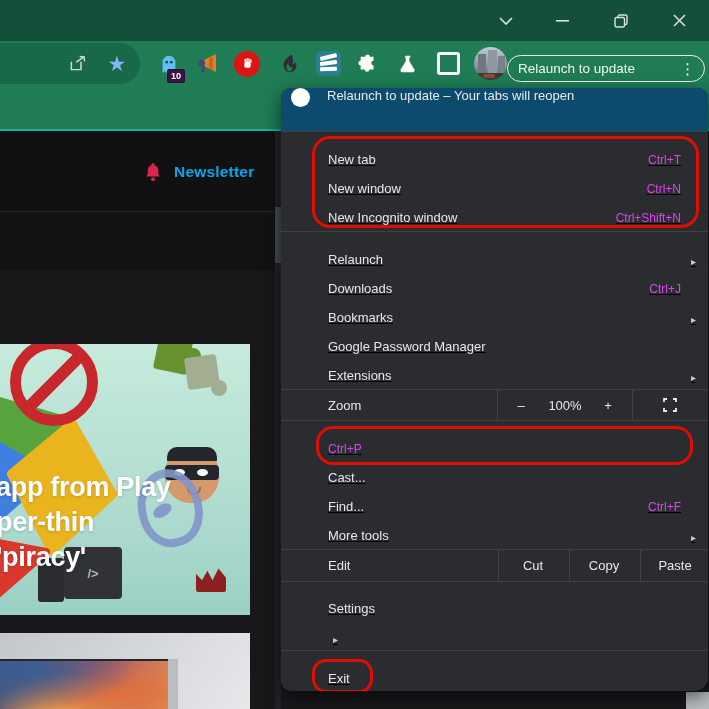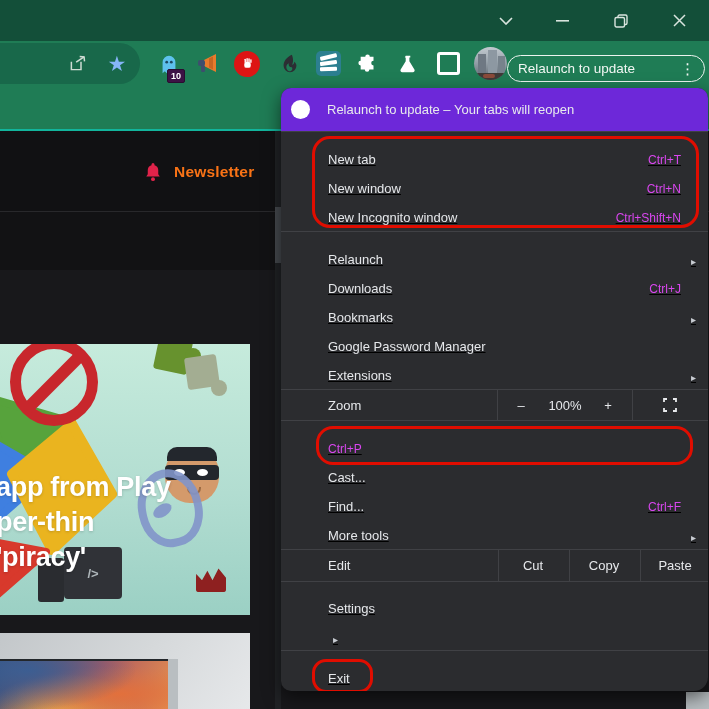--- a/index.html
+++ b/index.html
@@ -37,21 +37,21 @@
      border-radius:14px;display:flex;align-items:center;color:#f2f7f4;font-size:13.5px;}
   #relaunch-pill .lbl{flex:1;text-align:left;padding-left:10px;}
   #relaunch-pill .dots{width:24px;text-align:left;font-size:15px;letter-spacing:0;line-height:1;}
 
   
   #page{left:0;top:129px;width:709px;height:580px;background:#18181b;}
   #page-topline{left:0;top:0;width:709px;height:2px;background:#12b49c;position:absolute;}
   #page-header{position:absolute;left:0;top:2px;width:709px;height:80px;background:#111113;border-bottom:1px solid #28282b;}
   #page-band2{position:absolute;left:0;top:83px;width:709px;height:58px;background:#121214;}
   .bell{position:absolute;left:144px;top:31px;}
-  .newsletter{position:absolute;left:174px;top:32px;font-size:15.5px;font-weight:bold;color:#f97316;letter-spacing:.2px;}
+  .newsletter{position:absolute;left:174px;top:32px;font-size:15.5px;font-weight:bold;color:#0ea5e9;letter-spacing:.2px;}
   #scrollbar{position:absolute;left:275px;top:2px;width:6px;height:578px;background:#202225;}
   #scrollbar .thumb{position:absolute;left:0;top:76px;width:6px;height:56px;background:#45494e;}
 
   
   #article1{position:absolute;left:0;top:215px;width:250px;height:271px;overflow:hidden;
      background:linear-gradient(180deg,#c6ebdc 0%,#b2ddd1 55%,#9bd0c4 100%);}
   .noentry{position:absolute;left:10px;top:-6px;width:66px;height:66px;border:11px solid #c8272c;border-radius:50%;}
   .noentry:after{content:"";position:absolute;left:-4px;top:27px;width:74px;height:12px;background:#c8272c;transform:rotate(-45deg);}
   .headline{position:absolute;left:-4px;top:126px;color:#fff;font-size:27px;font-weight:800;line-height:35px;
      letter-spacing:-.3px;text-shadow:0 1px 3px rgba(0,0,0,.18);}
@@ -80,21 +80,21 @@
                 radial-gradient(ellipse at 40% 95%,#f0b24a 0%,rgba(240,178,74,0) 55%),
                 linear-gradient(115deg,#31517e 0%,#b05a60 55%,#e8934e 100%);}
   .tvside{position:absolute;left:168px;top:26px;width:10px;height:60px;background:#b9bec1;}
 
   
   #corner-light{left:686px;top:692px;width:23px;height:17px;background:#b7bdc0;}
 
   
   #menu{left:281px;top:88px;width:427px;height:603px;background:#2b2c2f;
      border-radius:10px 10px 14px 10px;box-shadow:0 6px 18px rgba(0,0,0,.55);overflow:hidden;}
-  .m-header{height:43px;background:#6d28d9;display:flex;align-items:center;padding-left:10px;}
+  .m-header{height:43px;background:#0c4a6e;display:flex;align-items:flex-start;padding-left:10px;}
   .m-circle{width:19px;height:19px;border-radius:50%;background:#fff;flex:none;}
   .m-htext{margin-left:17px;color:#e8eaed;font-size:13px;}
   .m-sep{height:1px;background:#404145;}
   .m-sec1{padding:6px 0;} .m-sec2{padding:6px 0;} .m-sec3{padding:6px 0;}
   .m-sec4{padding:5px 0;} .m-sec5{padding:6px 0 7px;}
   .mi{height:29px;display:flex;align-items:flex-end;padding:0 12px 0 47px;position:relative;text-decoration:underline;}
   .mi-label{color:#e6e8eb;font-size:13px;flex:1;white-space:nowrap;}
   .mi-short{color:#d946ef;font-size:12px;margin-right:15px;}
   .mi-arrow{color:#c9cdd3;font-size:10px;width:10px;text-align:right;}
 

